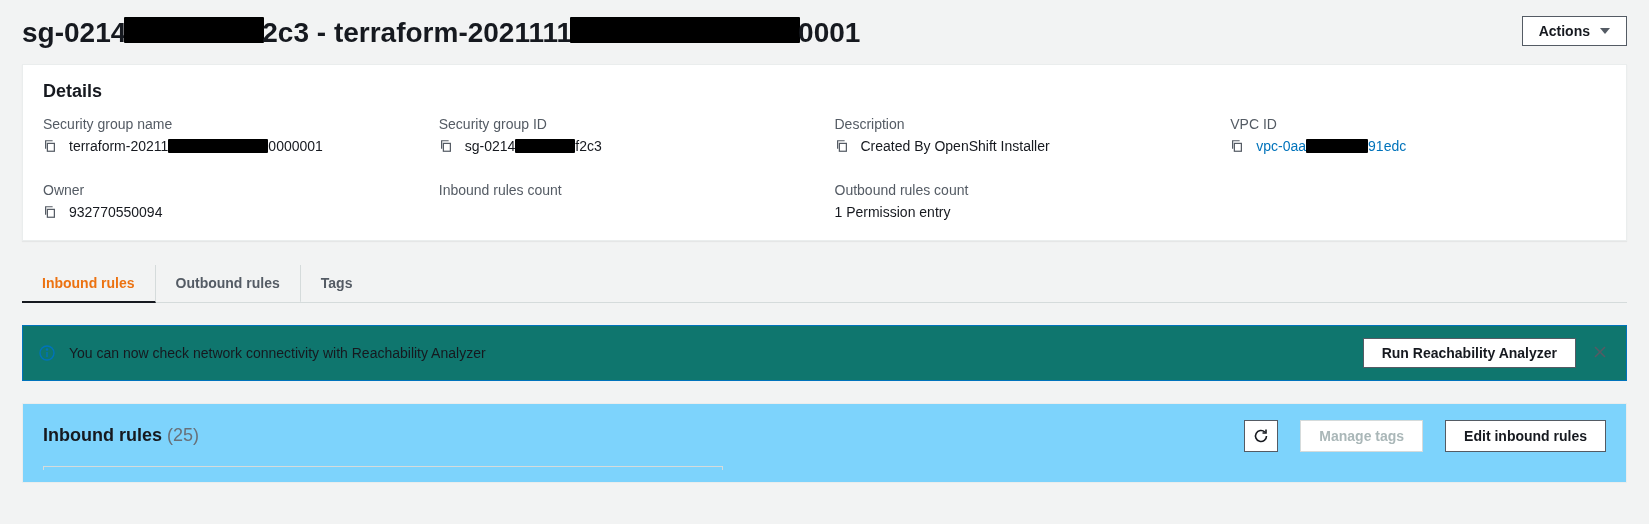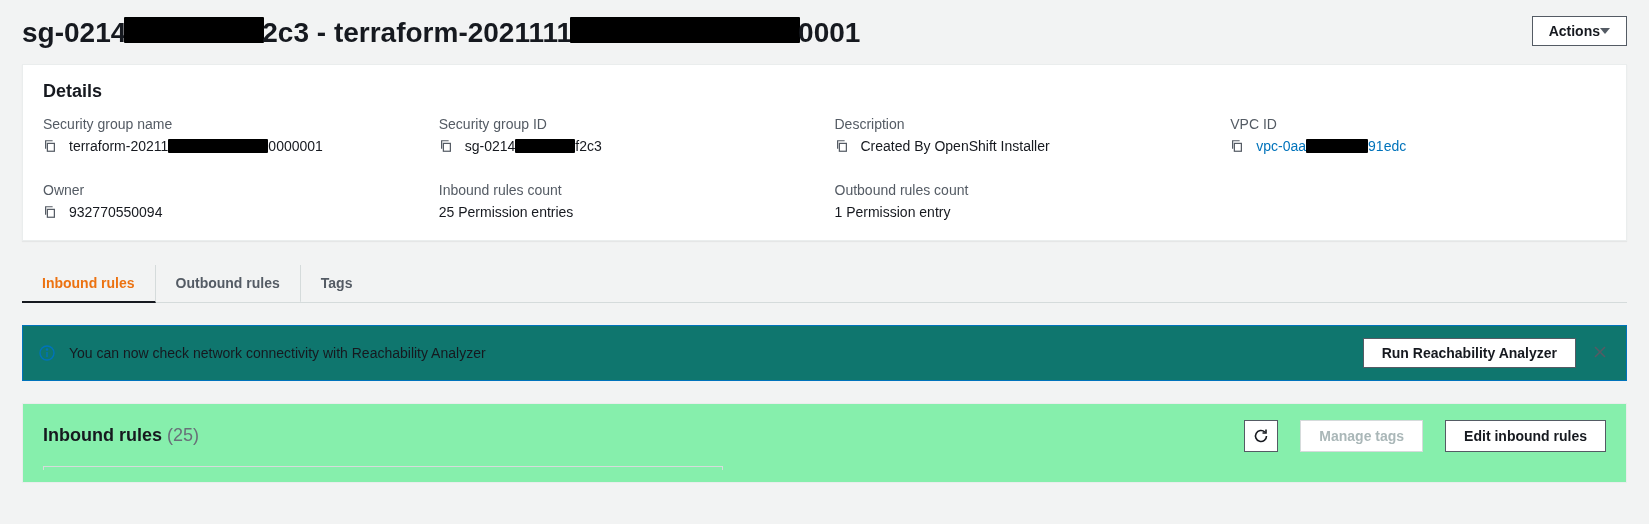--- a/index.html
+++ b/index.html
@@ -35,20 +35,21 @@
   .actions-btn {
     background: #fff;
     border: 1px solid #545b64;
     color: #16191f;
     padding: 6px 16px;
     font-size: 14px;
     font-weight: 700;
     cursor: pointer;
     display: inline-flex;
     align-items: center;
+    gap: 10px;
   }
   .caret-down {
     width: 0; height: 0;
     border-left: 5px solid transparent;
     border-right: 5px solid transparent;
     border-top: 6px solid #545b64;
   }
   .panel {
     background: #fff;
     border: 1px solid #eaeded;
@@ -154,21 +155,21 @@
     border: none;
     cursor: pointer;
     width: 20px; height: 20px;
     color: #545b64;
     font-size: 18px;
     line-height: 1;
     padding: 0;
   }
   .rules-panel {
     margin-top: 22px;
-    background: #86efac;
+    background: #7dd3fc;
     border: 1px solid #eaeded;
     padding: 16px 20px 12px 20px;
   }
   .rules-header {
     display: flex;
     justify-content: space-between;
     align-items: center;
   }
   .rules-title {
     font-size: 18px;
@@ -284,21 +285,20 @@
         <svg class="copy-icon" viewBox="0 0 16 16" fill="none" stroke="currentColor" stroke-width="1.4">
             <rect x="5" y="5" width="8" height="9"></rect>
             <path d="M3 11V2h8"></path>
           </svg>
         <span>932770550094</span>
       </div>
     </div>
 
     <div>
       <div class="field-label">Inbound rules count</div>
-      <div class="field-value">25 Permission entries</div>
     </div>
 
     <div>
       <div class="field-label">Outbound rules count</div>
       <div class="field-value">1 Permission entry</div>
     </div>
 
     <div></div>
   </div>
 </div>

